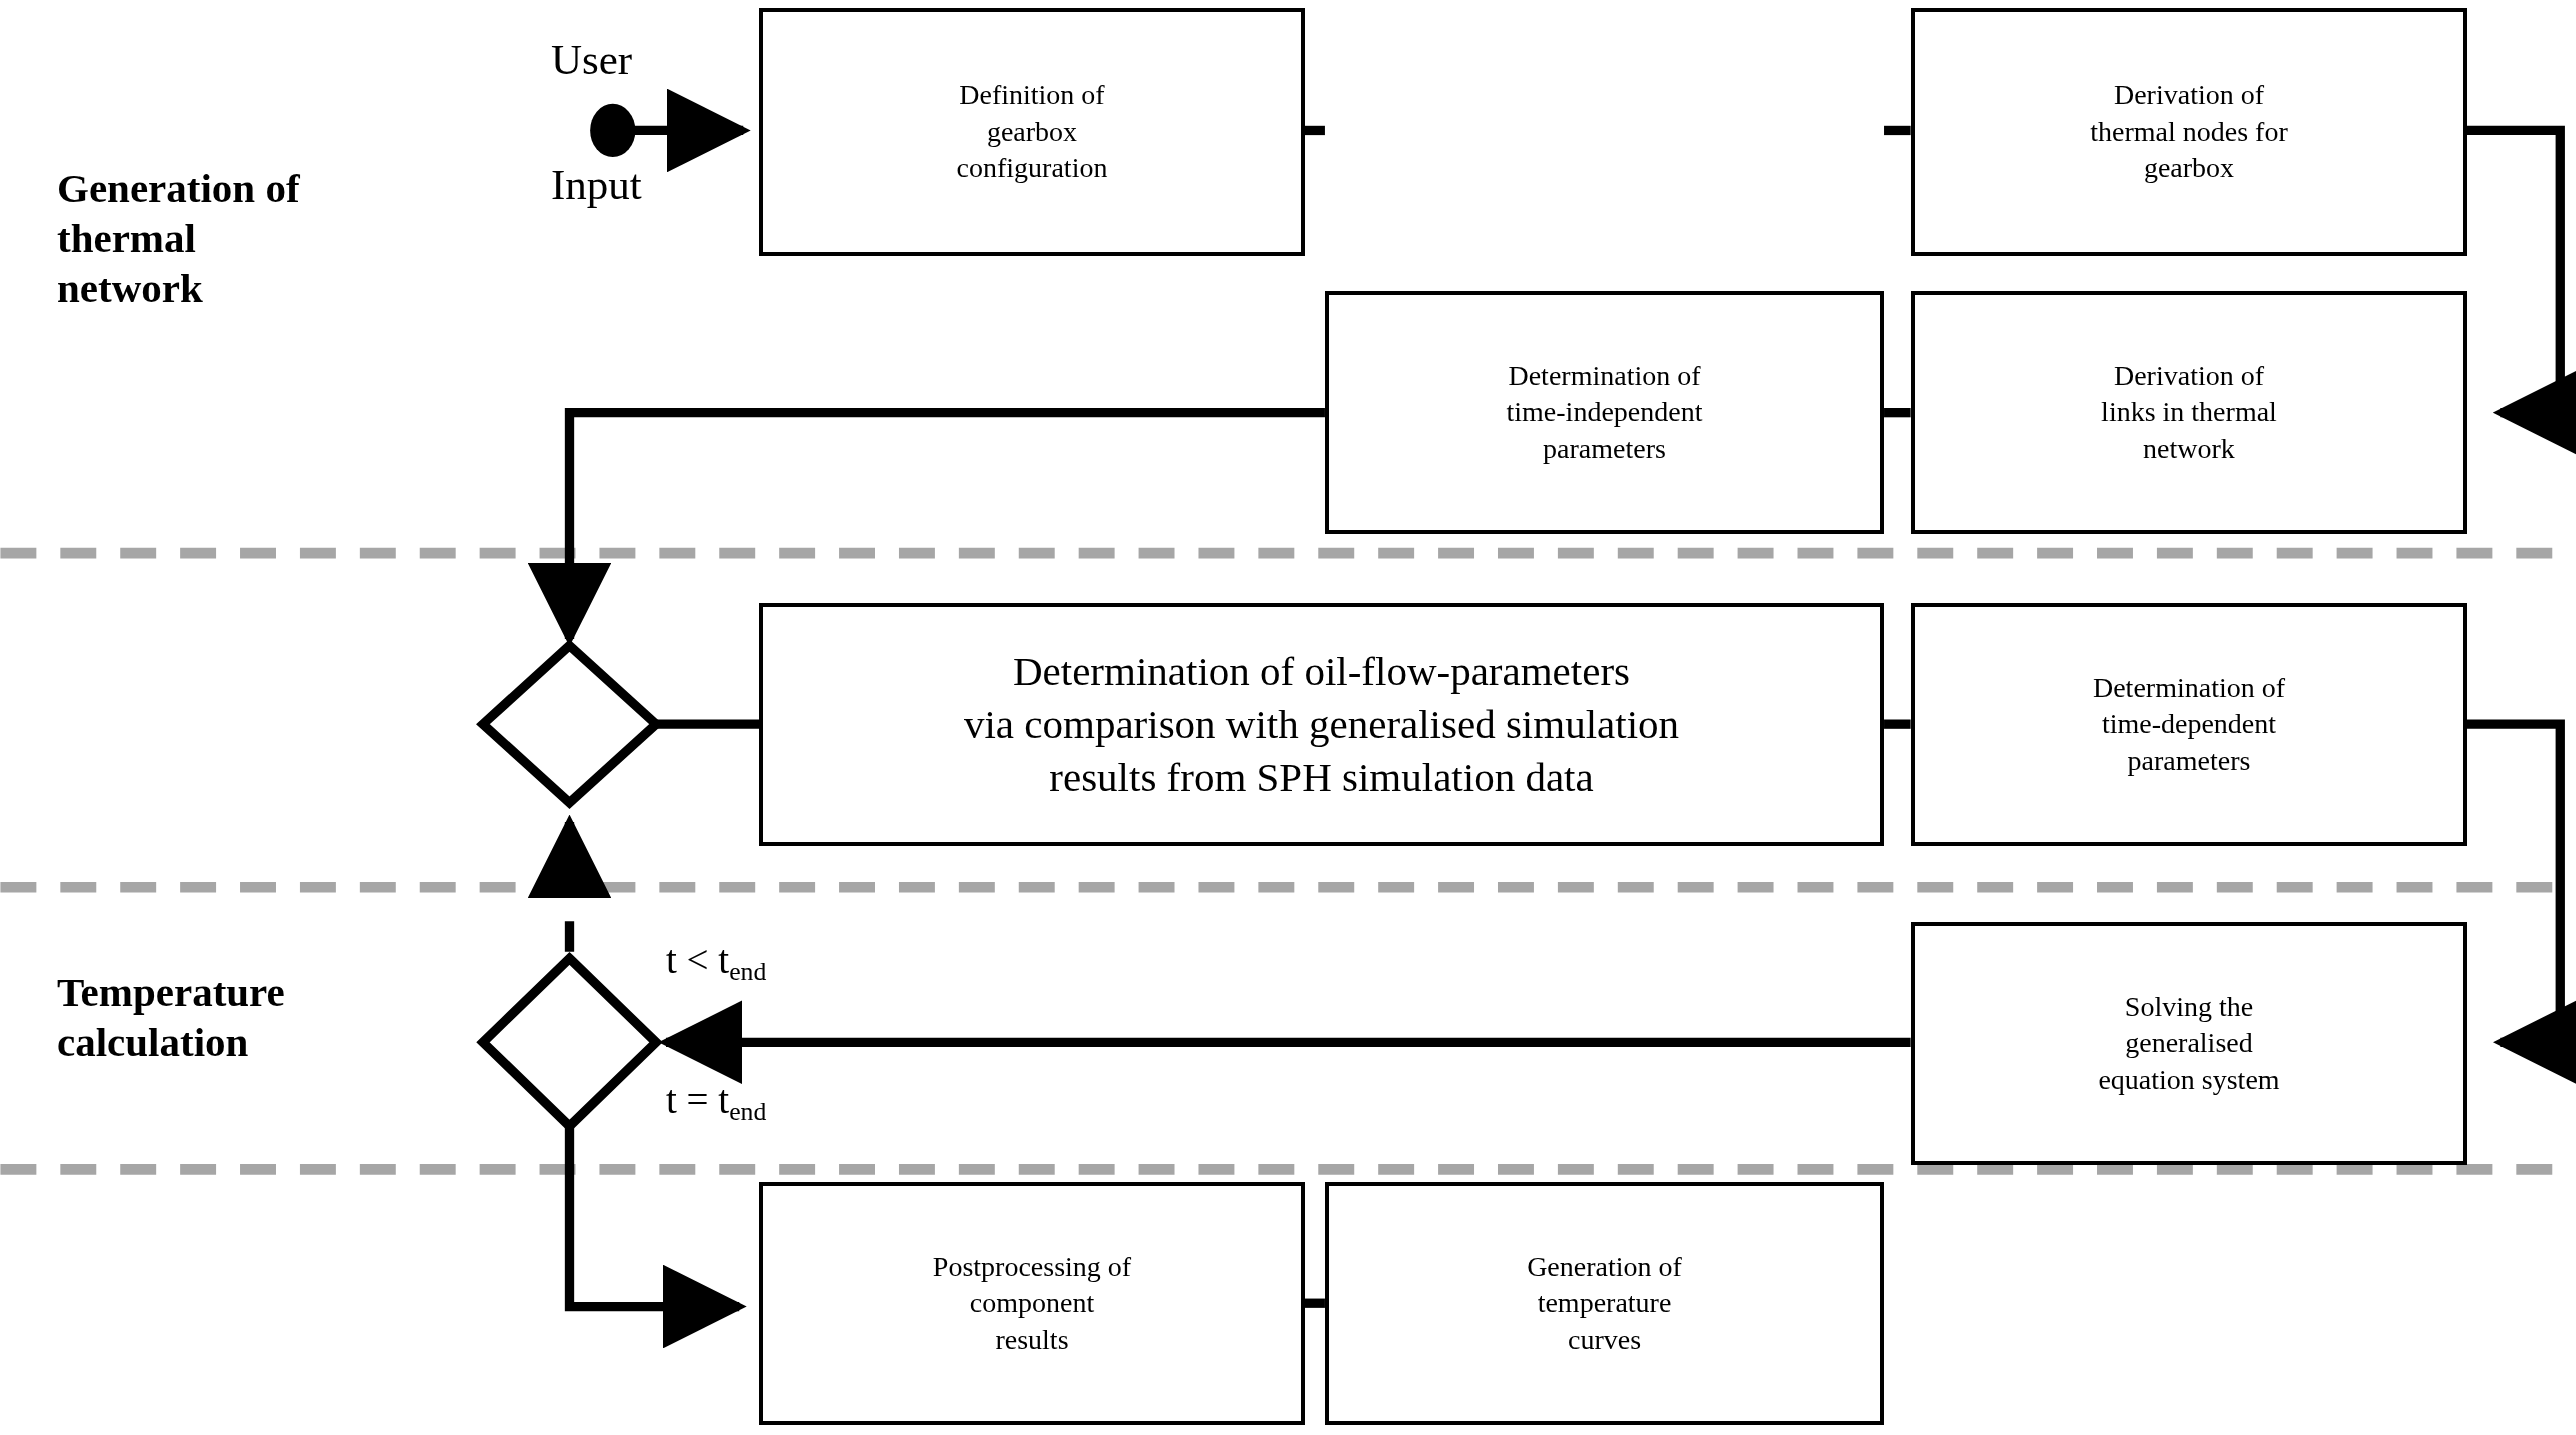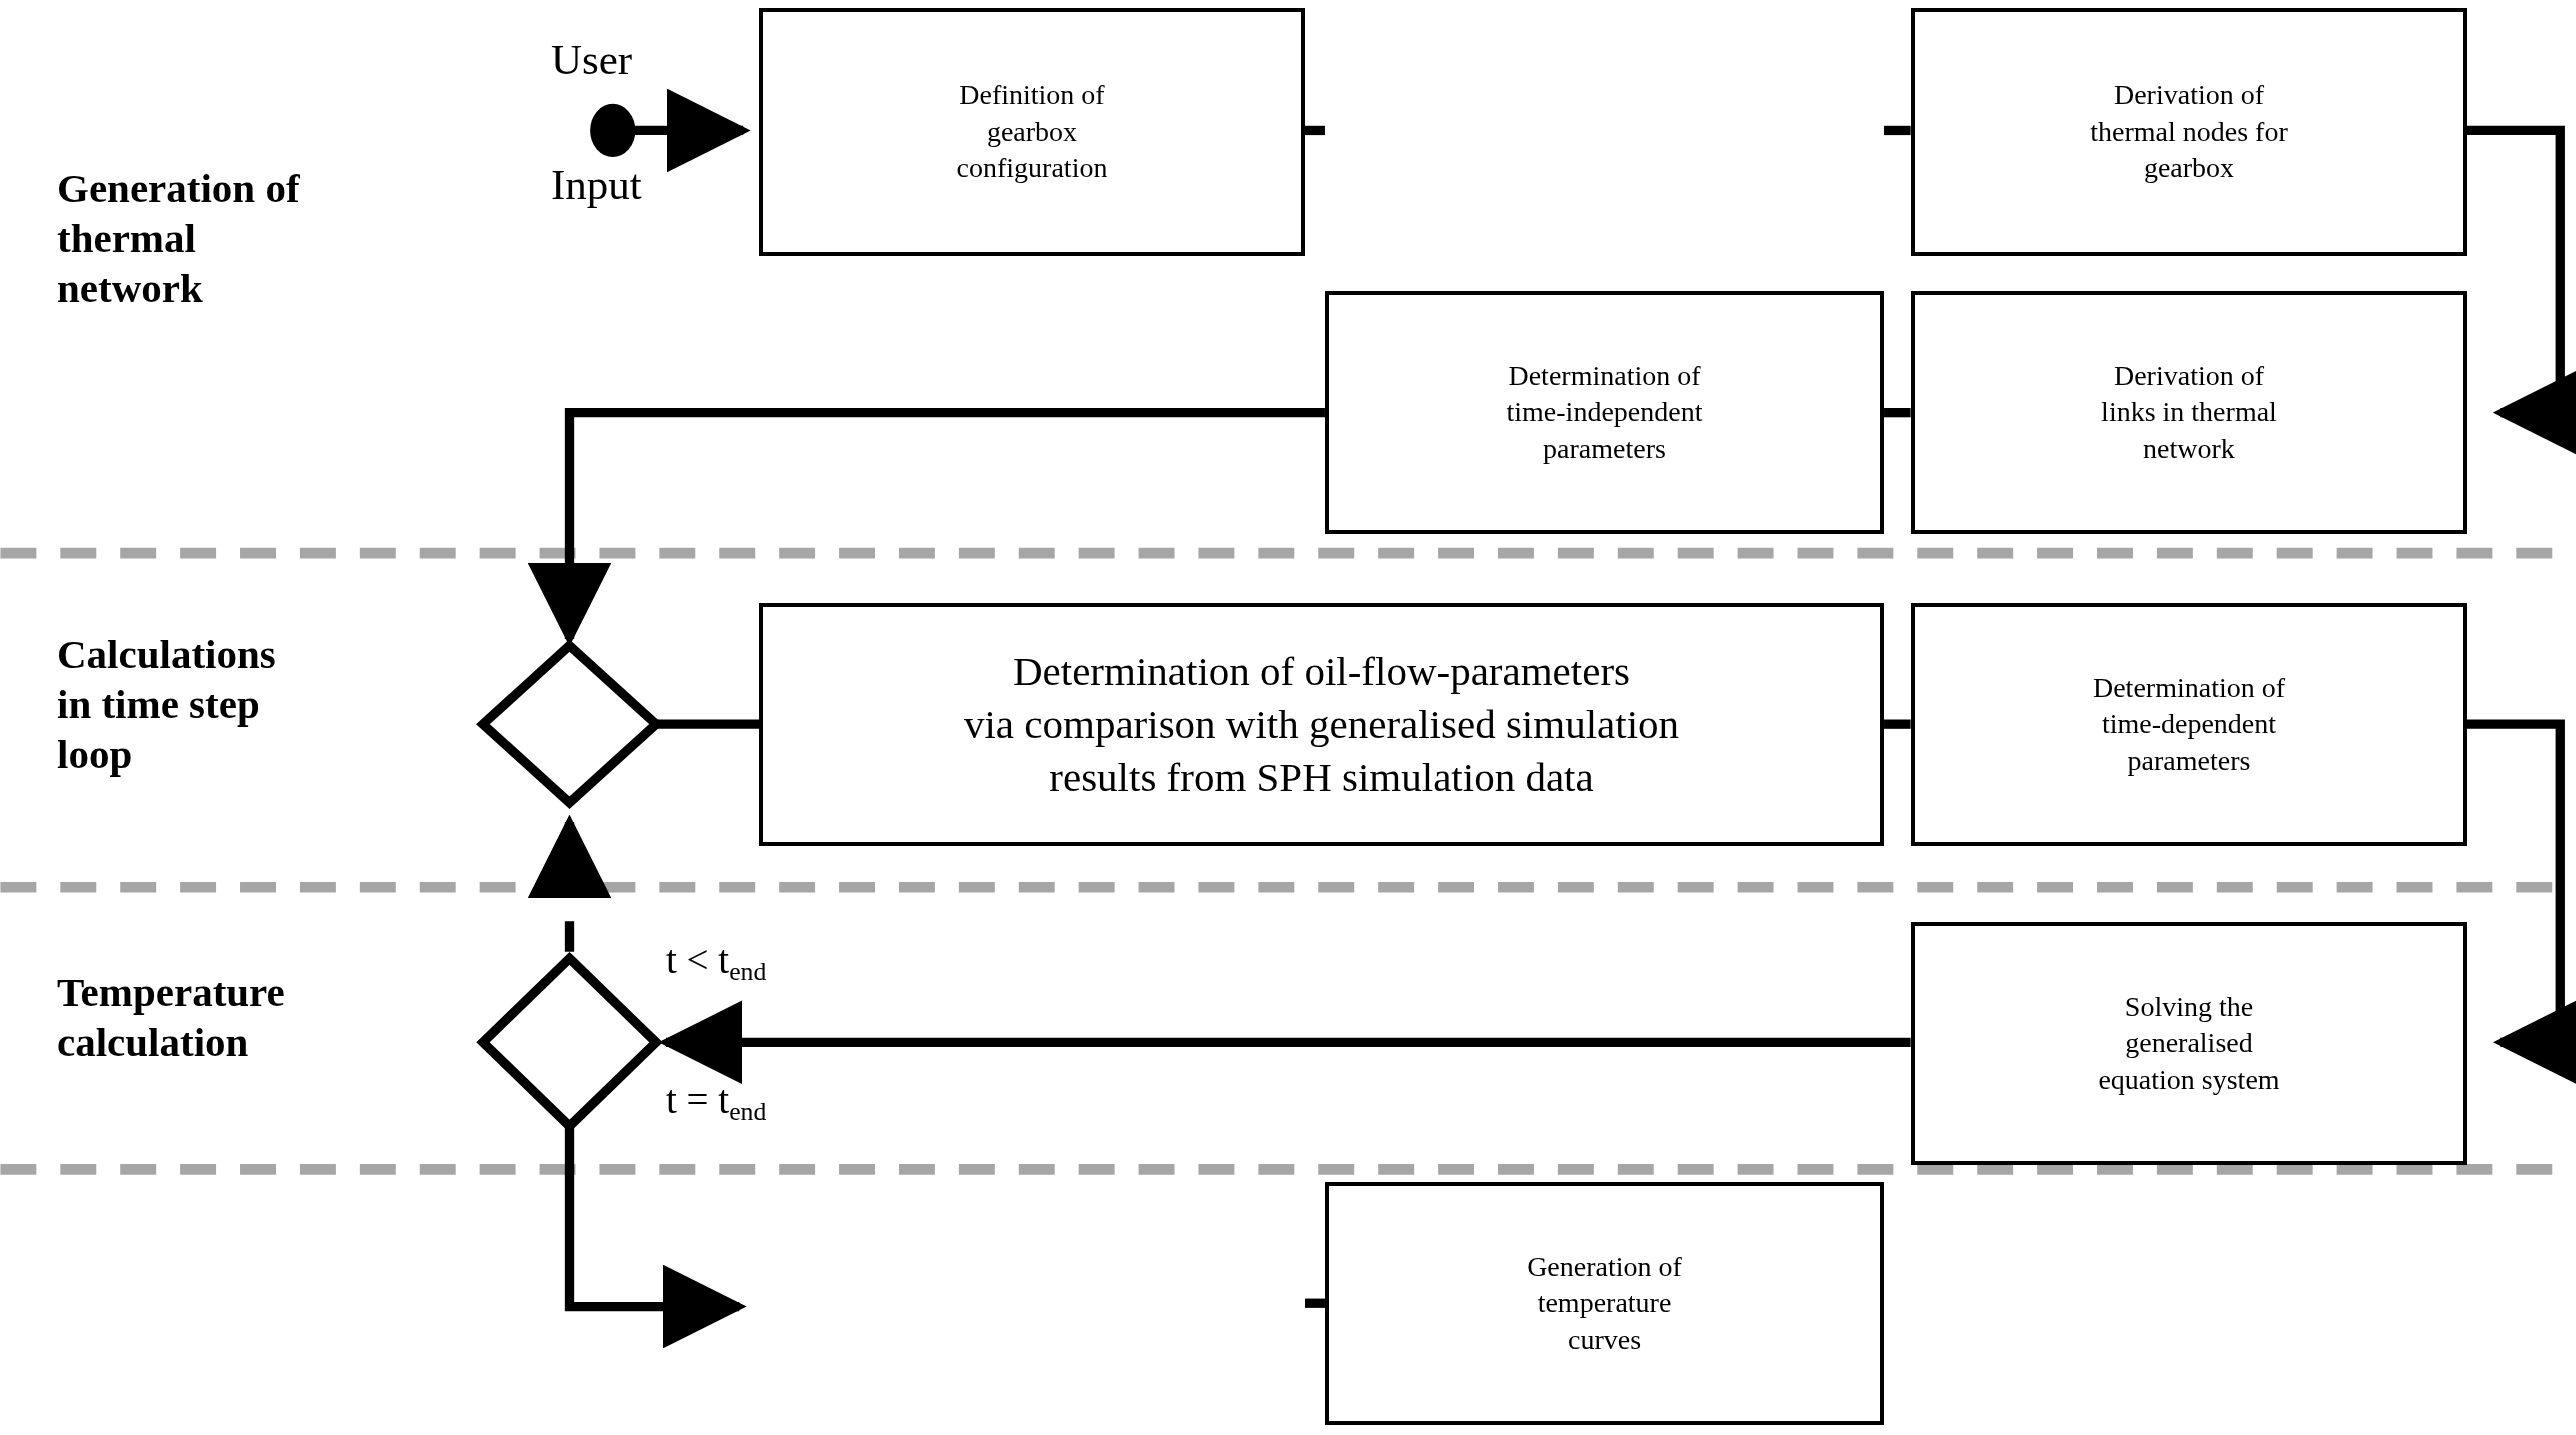--- a/index.html
+++ b/index.html
@@ -96,23 +96,20 @@
     <polygon points="855,970 985,1088 855,1206 725,1088" fill="#fff" stroke="#000" stroke-width="14"></polygon>
     <polygon points="855,1440 985,1566 855,1692 725,1566" fill="#fff" stroke="#000" stroke-width="14"></polygon>
 
     <ellipse cx="920" cy="196" rx="34" ry="40" fill="#000"></ellipse>
   </svg>
 
   <div class="stage-label" style="left:57px;top:163px;width:373px;">Generation of
 thermal
 network</div>
 
-  <div class="stage-label" style="left:57px;top:629px;width:373px;">Calculations
-in time step
-loop</div>
 
   <div class="stage-label" style="left:57px;top:967px;width:373px;">Temperature
 calculation</div>
 
 
   <div class="edge-label" style="left:551px;top:35px;font-size:43px;">User</div>
   <div class="edge-label" style="left:551px;top:160px;font-size:43px;">Input</div>
 
   <div class="node" style="left:759px;top:8px;width:546px;height:248px;">Definition of
 gearbox
@@ -136,20 +133,23 @@
 results from SPH simulation data</div>
 
   <div class="node" style="left:1911px;top:603px;width:556px;height:243px;">Determination of
 time-dependent
 parameters</div>
 
   <div class="node" style="left:1911px;top:922px;width:556px;height:243px;">Solving the
 generalised
 equation system</div>
 
+  <div class="node" style="left:759px;top:1182px;width:546px;height:243px;">Postprocessing of
+component
+results</div>
 
   <div class="node" style="left:1325px;top:1182px;width:559px;height:243px;">Generation of
 temperature
 curves</div>
 
   <div class="edge-label" style="left:666px;top:937px;">
     <span>t &lt; t</span><sub>end</sub>
   </div>
 
   <div class="edge-label" style="left:666px;top:1077px;">

